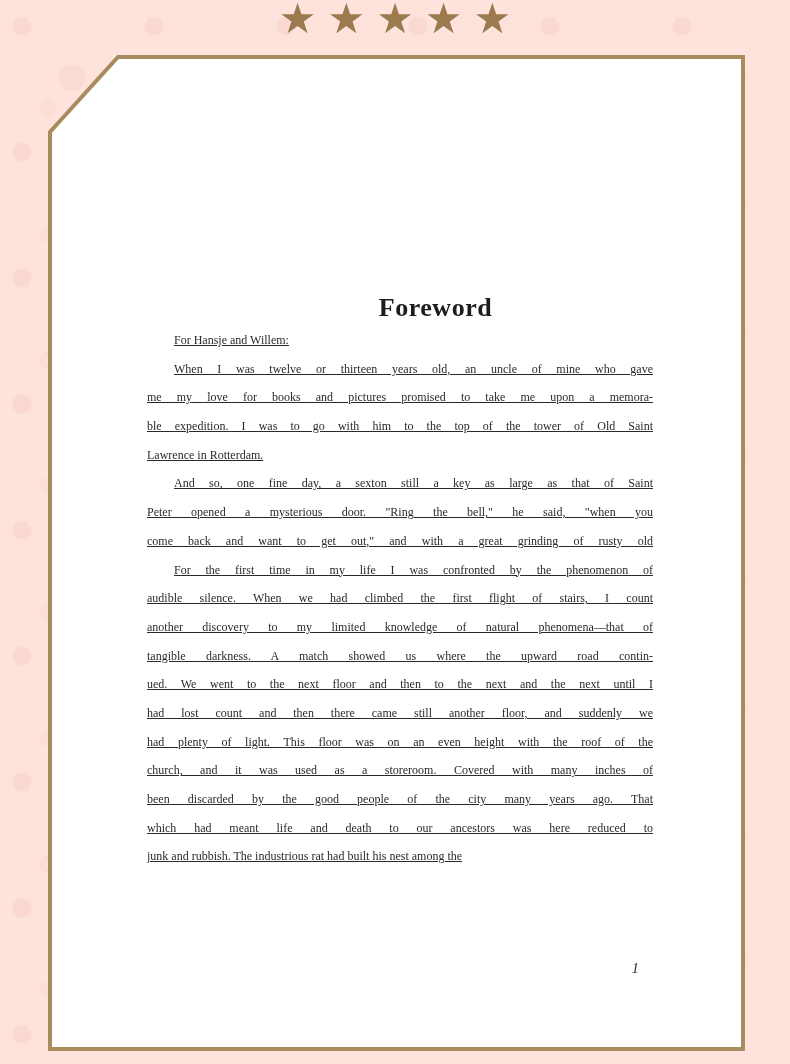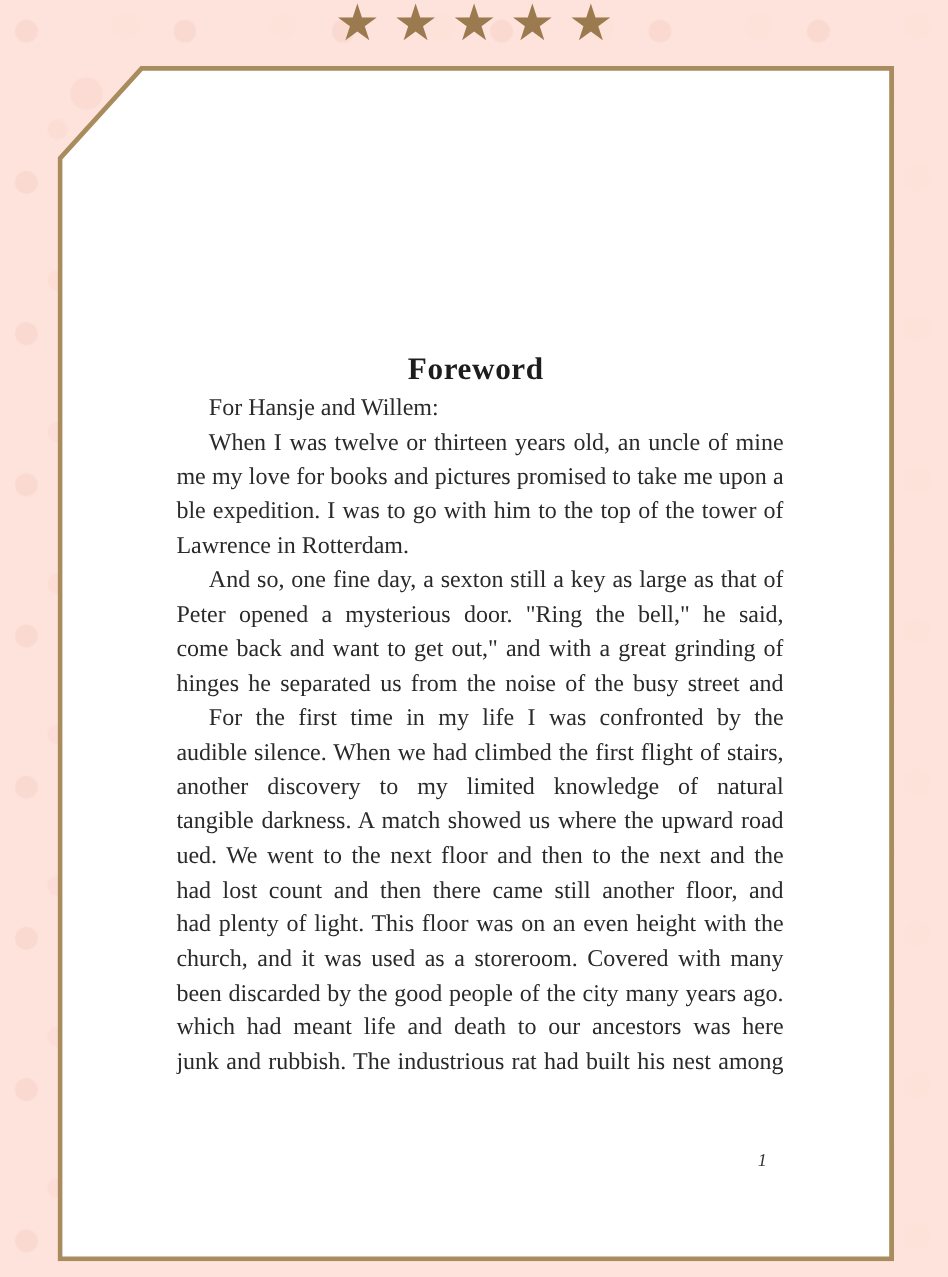--- a/index.html
+++ b/index.html
@@ -31,25 +31,25 @@
   .page-bg{
     position:absolute;left:0;top:0;width:100%;height:100%;display:block;
   }
   .content{
     position:absolute;left:0;top:0;width:100%;height:100%;
   }
   .title{
     position:absolute;top:238px;left:0;width:100%;margin:0;
     text-align:center;
     font-size:26px;line-height:30px;font-weight:bold;
-    letter-spacing:0.5px;color:#1d1d1d;
+    letter-spacing:0.5px;color:#1d1d1d;padding-left:39px;
   }
   .body-text{
     position:absolute;left:99px;top:271px;width:506px;
-    font-size:20px;color:#2a2a2a;
+    font-size:12px;color:#2a2a2a;text-decoration:underline;
   }
   .line{
     height:28.7px;line-height:28.7px;
     text-align:justify;text-align-last:justify;
     overflow:hidden;white-space:normal;
   }
   .line.first{text-indent:27px;}
   .line.last{text-align-last:left;}
   .pageno{
     position:absolute;top:905px;left:99px;width:506px;
@@ -82,21 +82,20 @@
           <div>
             <div class="line first">When I was twelve or thirteen years old, an uncle of mine who gave</div>
             <div class="line">me my love for books and pictures promised to take me upon a memora-</div>
             <div class="line">ble expedition. I was to go with him to the top of the tower of Old Saint</div>
             <div class="line last">Lawrence in Rotterdam.</div>
           </div>
           <div>
             <div class="line first">And so, one fine day, a sexton still a key as large as that of Saint</div>
             <div class="line">Peter opened a mysterious door. "Ring the bell," he said, "when you</div>
             <div class="line">come back and want to get out," and with a great grinding of rusty old</div>
-            <div class="line">hinges he separated us from the noise of the busy street and locked us in-</div>
           </div>
           <div>
             <div class="line first">For the first time in my life I was confronted by the phenomenon of</div>
             <div class="line">audible silence. When we had climbed the first flight of stairs, I count</div>
             <div class="line">another discovery to my limited knowledge of natural phenomena—that of</div>
             <div class="line">tangible darkness. A match showed us where the upward road contin-</div>
             <div class="line">ued. We went to the next floor and then to the next and the next until I</div>
             <div class="line">had lost count and then there came still another floor, and suddenly we</div>
             <div class="line">had plenty of light. This floor was on an even height with the roof of the</div>
             <div class="line">church, and it was used as a storeroom. Covered with many inches of</div>

